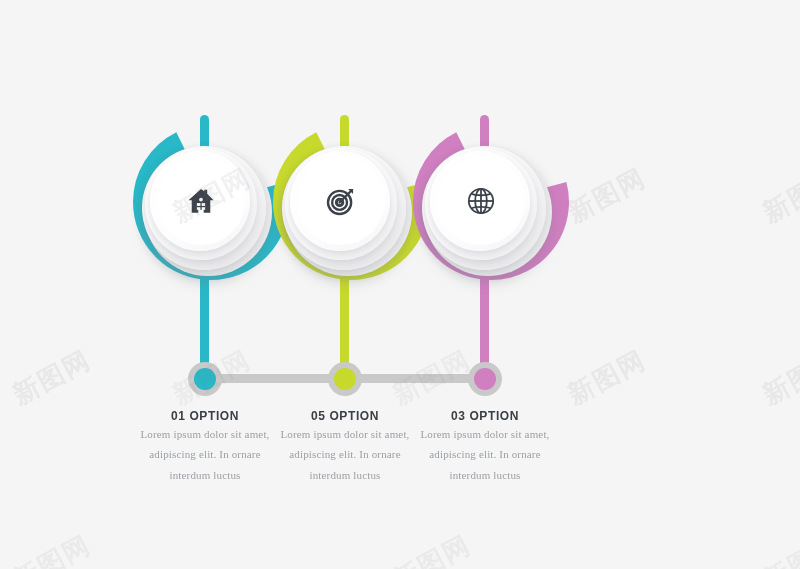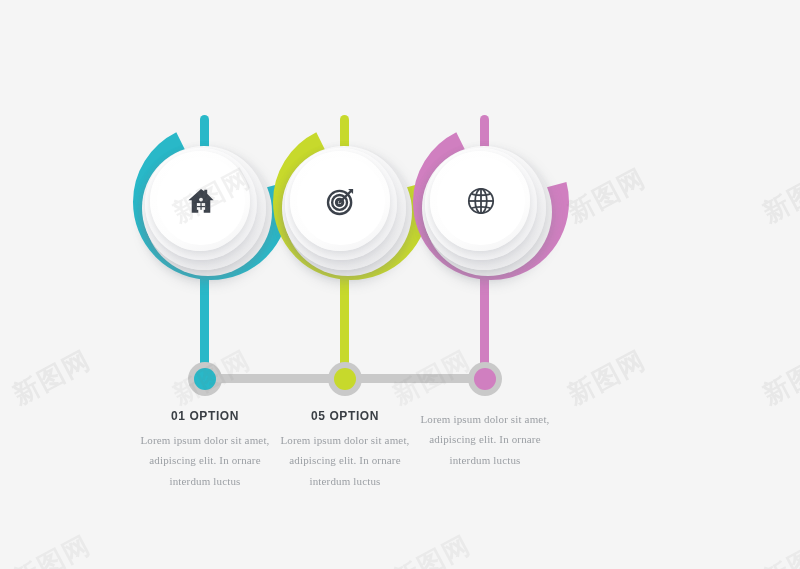--- a/index.html
+++ b/index.html
@@ -140,21 +140,21 @@
     position: absolute;
     width: 180px;
     text-align: center;
     z-index: 20;
   }
   .caption-title {
     font-size: 12px;
     font-weight: bold;
     color: #3a3f45;
     letter-spacing: 0.6px;
-    margin-bottom: 7px;
+    margin-bottom: 1px;
   }
   .caption-body {
     font-size: 11px;
     color: #9b9fa4;
     line-height: 1.85;
     letter-spacing: 0.15px;
     font-family: Liberation Serif, serif;
   }
   .caption-body span { display: block; }
 </style>
@@ -264,20 +264,21 @@
       </div>
       <div class="caption" style="left: 255px; top: 409px;">
         <div class="caption-title" style="color: rgb(58, 63, 69);">05 OPTION</div>
         <div class="caption-body" style="color: rgb(155, 159, 164);">
           <span>Lorem ipsum dolor sit amet,</span>
           <span>adipiscing elit. In ornare</span>
           <span>interdum luctus</span>
         </div>
       </div>
       <div class="caption" style="left: 395px; top: 409px;">
+        <div class="caption-title" style="color: rgb(58, 63, 69);">03 OPTION</div>
         <div class="caption-body" style="color: rgb(155, 159, 164);">
           <span>Lorem ipsum dolor sit amet,</span>
           <span>adipiscing elit. In ornare</span>
           <span>interdum luctus</span>
         </div>
       </div>
     </div>
 
   <div class="wm-layer" id="wm-layer">
       <div class="wm" style="left: 170px; top: 178px; font-size: 26px; color: rgba(120, 120, 120, 0.1);">新图网</div>

